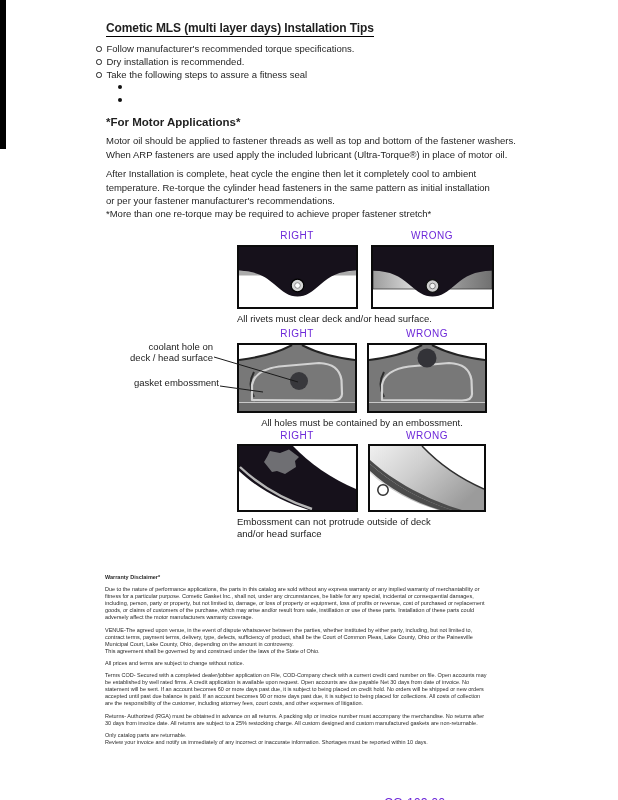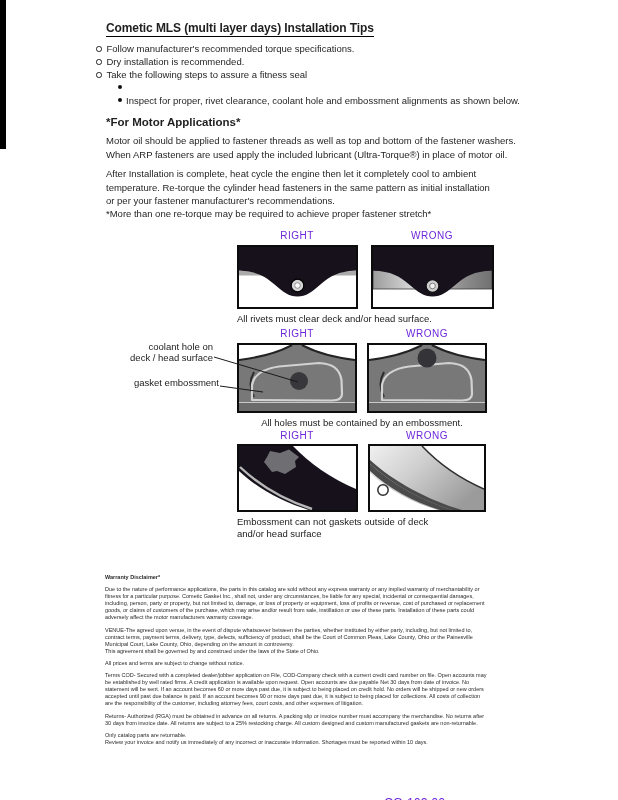--- a/index.html
+++ b/index.html
@@ -58,21 +58,20 @@
       <span>Take the following steps to assure a fitness seal</span>
     </div>
   </div>
 
   <div class="abs subbullets">
     <div class="sub-row">
       <span class="s-marker"></span>
     </div>
     <div class="sub-row">
       <span class="s-marker"></span>
-      <span>Inspect for proper, rivet clearance, coolant hole and embossment alignments as shown below.</span>
     </div>
   </div>
 
   <div class="abs h-diesel">*For Motor Applications*</div>
   <div class="abs para p-retorque">After Installation is complete, heat cycle the engine then let it completely cool to ambient
 temperature. Re-torque the cylinder head fasteners in the same pattern as initial installation
 or per your fastener manufacturer's recommendations.</div>
   <div class="abs para p-oil">Motor oil should be applied to fastener threads as well as top and bottom of the fastener washers.
 When ARP fasteners are used apply the included lubricant (Ultra-Torque®) in place of motor oil.</div>
   <div class="abs p-note">*More than one re-torque may be required to achieve proper fastener stretch*</div>
@@ -174,21 +173,21 @@
       </defs>
       <rect width="114" height="64" fill="url(#g3)"></rect>
       <path d="M0,18 C22,38 52,55 82,64 L70,64 C44,56 18,42 0,25 Z" fill="#4b4b4b"></path>
       <path d="M0,18 C22,38 52,55 82,64 L92,64 C58,54 24,36 0,14 Z" fill="#4b4b4b"></path>
       <path d="M0,27 C18,44 44,57 68,64 L0,64 Z" fill="#ffffff"></path>
       <path d="M52,0 C68,17 91,33 114,43 L114,0 Z" fill="#ffffff"></path>
       <path d="M52,0 C68,17 91,33 114,43" stroke="#2f2f2f" stroke-width="1.5" fill="none"></path>
       <circle cx="13" cy="44" r="5.2" fill="#ffffff" stroke="#2f2f2f" stroke-width="1.5"></circle>
     </svg>
   </div>
-  <div class="abs dg-caption" style="left:237px;top:516px;width:260px;">Embossment can not gaskets outside of deck
+  <div class="abs dg-caption" style="left:237px;top:516px;width:260px;">Embossment can not protrude outside of deck
 and/or head surface</div>
 
   <div class="abs disclaimer">
     <div class="dh">Warranty Disclaimer*</div>
     <p>Due to the nature of performance applications, the parts in this catalog are sold without any express warranty or any implied warranty of merchantability or
 fitness for a particular purpose.  Cometic Gasket Inc., shall not, under any circumstances, be liable for any special, incidental or consequential damages,
 including, person, party or property, but not limited to, damage, or loss of property or equipment, loss of profits or revenue, cost of purchased or replacement
 goods, or claims of customers of the purchase, which may arise and/or result from sale, instillation or use of these parts.  Installation of these parts could
 adversely affect the motor manufacturers warranty coverage.</p>
     <p>VENUE-The agreed upon venue, in the event of dispute whatsoever between the parties, whether instituted by either party, including, but not limited to,

